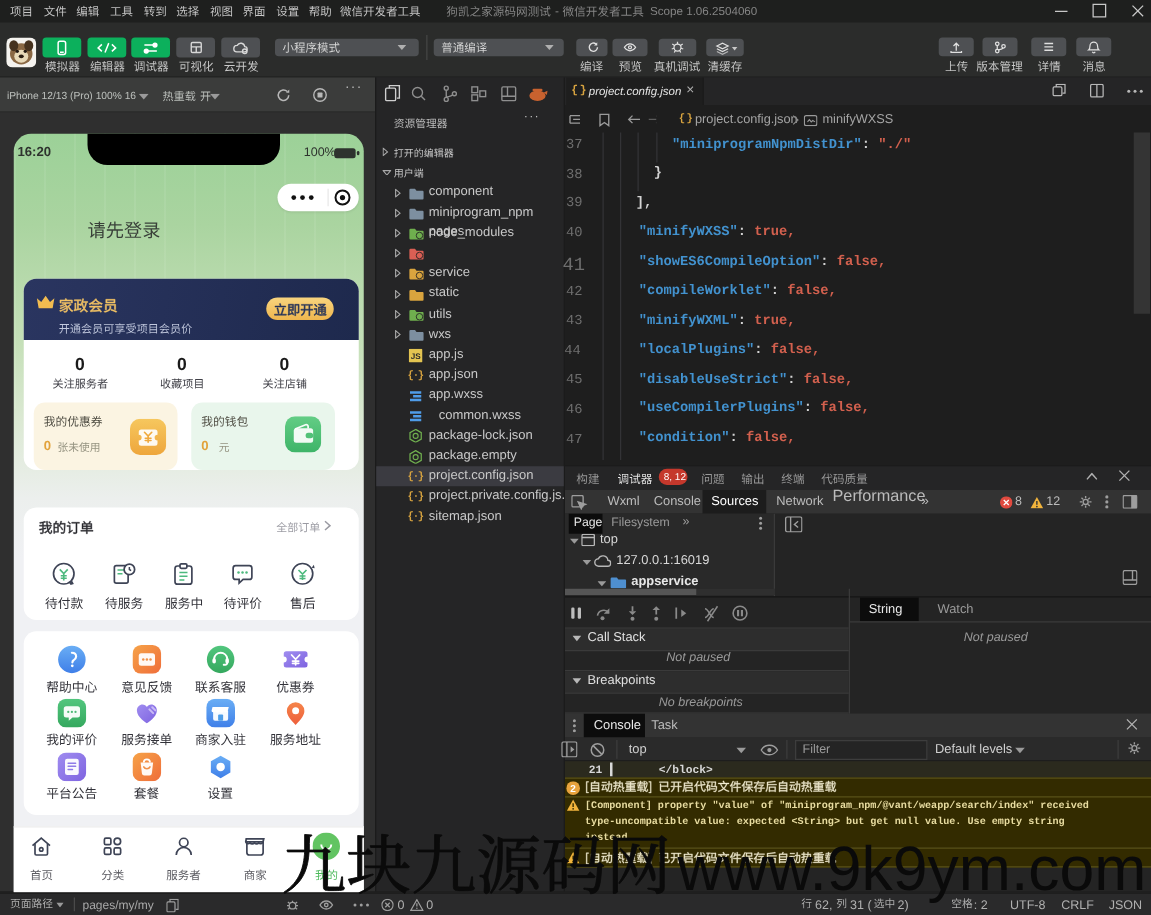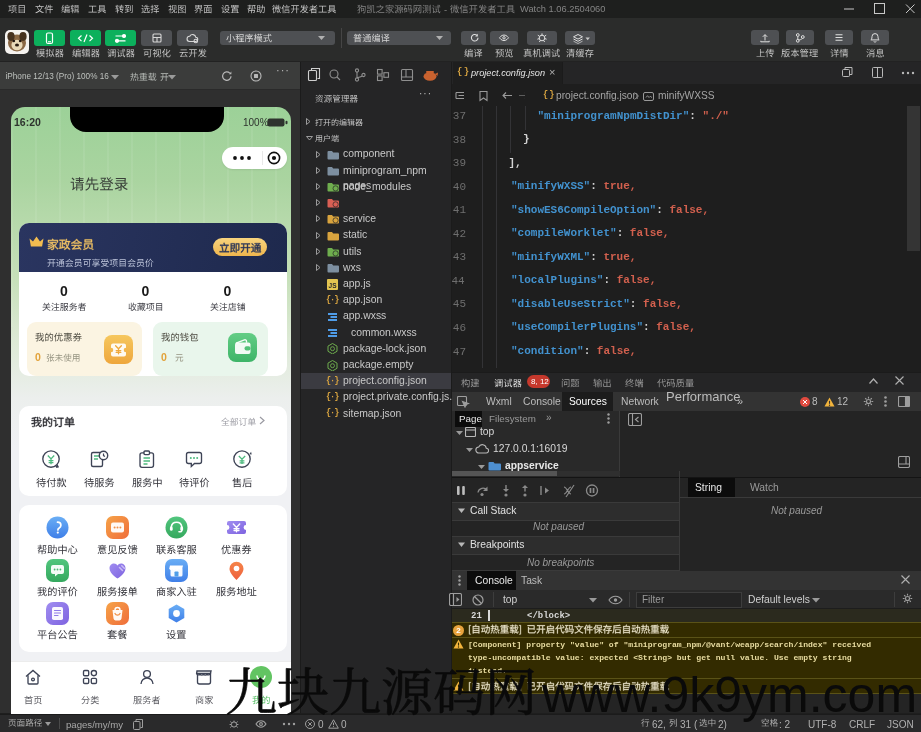--- a/index.html
+++ b/index.html
@@ -128,21 +128,21 @@
     <g transform="translate(0,8.56) scale(0.0372,-0.0372)" fill="#858585">
       <use href="#g20" x="0"></use>
       <use href="#g21" x="250"></use>
       <use href="#g22" x="500"></use>
       <use href="#g23" x="750"></use>
       <use href="#g24" x="1000"></use>
       <use href="#g6" x="1250"></use>
       <use href="#g7" x="1500"></use>
     </g>
   </svg>
-<div class="ab" style="left:520px;top:4.2px;font-size:9.3px;color:#858585">Watch 1.06.2504060</div>
+<div class="ab" style="left:520px;top:4.2px;font-size:9.3px;color:#858585">Scope 1.06.2504060</div>
 <svg class="ab" style="left:840px;top:0" width="81" height="18">
     <g stroke="#c8c8c8" stroke-width="1" fill="none">
       <path d="M4 9h10"></path>
       <rect x="34.5" y="3.5" width="10" height="10"></rect>
       <path d="M66 4.5l8.5 8.5M74.5 4.5L66 13"></path>
     </g>
   </svg>
 <div class="ab" style="left:0px;top:18px;width:921px;height:44px;background:#2b2c2b;border-bottom:1px solid #222"></div>
 <svg class="ab" style="left:5px;top:30px" width="24" height="24">
 <rect width="24" height="24" rx="5" fill="#f5f3ef"></rect>
@@ -1001,21 +1001,21 @@
   </svg>
 <div class="ab" style="left:658px;top:89.5px;font-size:10.2px;color:#a5a5a5">minifyWXSS</div>
 <div class="ab" style="left:450px;top:110.0px;font-family:'Liberation Mono';font-size:11px;color:#6e6e6e;width:16px;text-align:right;white-space:pre">37</div>
 <div class="ab" style="left:537.5px;top:109.5px;font-family:'Liberation Mono';font-size:11px;font-weight:bold;white-space:pre"><span style="color:#4292cf">"miniprogramNpmDistDir"</span><span style="color:#d4d4d4">:&nbsp;</span><span style="color:#d2604e">"./"</span></div>
 <div class="ab" style="left:450px;top:133.55px;font-family:'Liberation Mono';font-size:11px;color:#6e6e6e;width:16px;text-align:right;white-space:pre">38</div>
 <div class="ab" style="left:523px;top:133.05px;font-family:'Liberation Mono';font-size:11px;font-weight:bold;white-space:pre"><span style="color:#d4d4d4">}</span></div>
 <div class="ab" style="left:450px;top:157.1px;font-family:'Liberation Mono';font-size:11px;color:#6e6e6e;width:16px;text-align:right;white-space:pre">39</div>
 <div class="ab" style="left:508.5px;top:156.6px;font-family:'Liberation Mono';font-size:11px;font-weight:bold;white-space:pre"><span style="color:#d4d4d4">],</span></div>
 <div class="ab" style="left:450px;top:180.65px;font-family:'Liberation Mono';font-size:11px;color:#6e6e6e;width:16px;text-align:right;white-space:pre">40</div>
 <div class="ab" style="left:511px;top:180.15px;font-family:'Liberation Mono';font-size:11px;font-weight:bold;white-space:pre"><span style="color:#4292cf">"minifyWXSS"</span><span style="color:#d4d4d4">:&nbsp;</span><span style="color:#d2604e">true,</span></div>
-<div class="ab" style="left:450px;top:204.2px;font-family:'Liberation Mono';font-size:11px;color:#6e6e6e;width:16px;text-align:right;white-space:pre">41</div>
+<div class="ab" style="left:450px;top:204.2px;font-family:'Liberation Mono';font-size:15px;color:#6e6e6e;width:16px;text-align:right;white-space:pre">41</div>
 <div class="ab" style="left:511px;top:203.7px;font-family:'Liberation Mono';font-size:11px;font-weight:bold;white-space:pre"><span style="color:#4292cf">"showES6CompileOption"</span><span style="color:#d4d4d4">:&nbsp;</span><span style="color:#d2604e">false,</span></div>
 <div class="ab" style="left:450px;top:227.75px;font-family:'Liberation Mono';font-size:11px;color:#6e6e6e;width:16px;text-align:right;white-space:pre">42</div>
 <div class="ab" style="left:511px;top:227.25px;font-family:'Liberation Mono';font-size:11px;font-weight:bold;white-space:pre"><span style="color:#4292cf">"compileWorklet"</span><span style="color:#d4d4d4">:&nbsp;</span><span style="color:#d2604e">false,</span></div>
 <div class="ab" style="left:450px;top:251.3px;font-family:'Liberation Mono';font-size:11px;color:#6e6e6e;width:16px;text-align:right;white-space:pre">43</div>
 <div class="ab" style="left:511px;top:250.8px;font-family:'Liberation Mono';font-size:11px;font-weight:bold;white-space:pre"><span style="color:#4292cf">"minifyWXML"</span><span style="color:#d4d4d4">:&nbsp;</span><span style="color:#d2604e">true,</span></div>
 <div class="ab" style="left:450px;top:274.85px;font-family:'Liberation Mono';font-size:11px;color:#6e6e6e;width:16px;text-align:center;white-space:pre">44</div>
 <div class="ab" style="left:511px;top:274.35px;font-family:'Liberation Mono';font-size:11px;font-weight:bold;white-space:pre"><span style="color:#4292cf">"localPlugins"</span><span style="color:#d4d4d4">:&nbsp;</span><span style="color:#d2604e">false,</span></div>
 <div class="ab" style="left:450px;top:298.4px;font-family:'Liberation Mono';font-size:11px;color:#6e6e6e;width:16px;text-align:right;white-space:pre">45</div>
 <div class="ab" style="left:511px;top:297.9px;font-family:'Liberation Mono';font-size:11px;font-weight:bold;white-space:pre"><span style="color:#4292cf">"disableUseStrict"</span><span style="color:#d4d4d4">:&nbsp;</span><span style="color:#d2604e">false,</span></div>
 <div class="ab" style="left:450px;top:321.95000000000005px;font-family:'Liberation Mono';font-size:11px;color:#6e6e6e;width:16px;text-align:right;white-space:pre">46</div>

